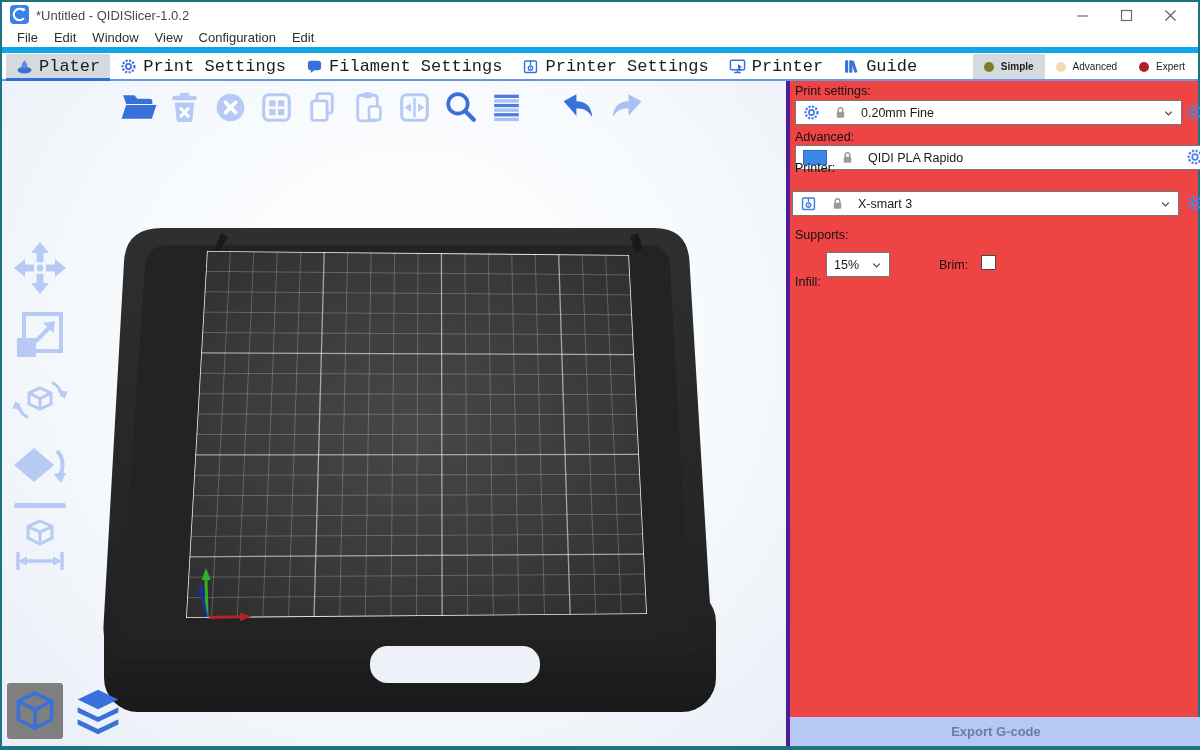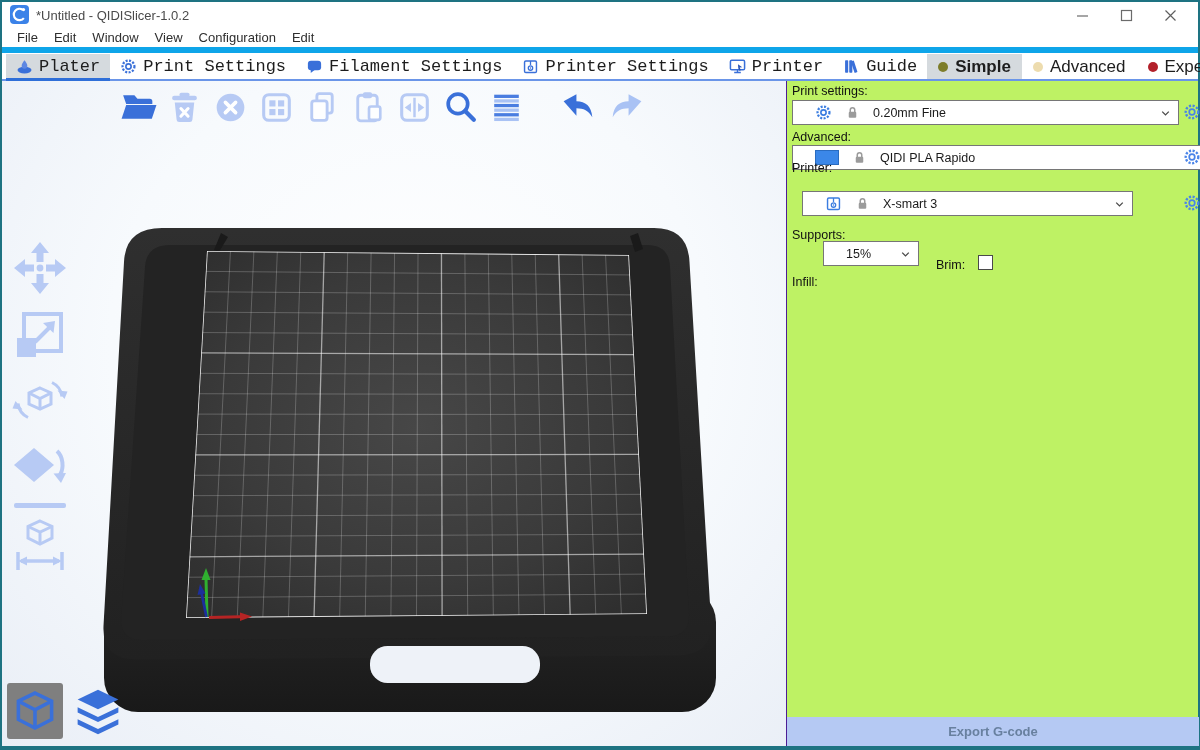--- a/index.html
+++ b/index.html
@@ -16,21 +16,21 @@
   
   .menubar{position:absolute;left:0;top:26px;width:1196px;height:25px;display:flex;align-items:center;padding-left:7px;box-sizing:border-box;border-bottom:6px solid #0ea5e9;background:#fff;}
   .menu-item{font-size:13px;color:#2e2e2e;padding:0 8px;line-height:25px;}
 
   
   .tabbar{position:absolute;left:0;top:52px;width:1196px;height:27px;box-sizing:border-box;display:flex;align-items:stretch;padding-left:4px;border-bottom:2px solid #6a95e8;background:#fff;}
   .tab{display:flex;align-items:center;gap:6px;padding:0 10px;font-size:17px;color:#1d1d1d;position:relative;white-space:nowrap;font-family:Liberation Mono, monospace;}
   .tab.selected{background:#d5dade;}
   .tab.selected::after{content:"";position:absolute;left:0;right:0;bottom:-2px;height:3px;background:#2f6fd8;}
   .modes{margin-left:auto;display:flex;align-items:stretch;padding-right:2px;}
-  .mode{display:flex;align-items:center;gap:7px;padding:0 11px;font-size:17px;color:#1d1d1d;white-space:nowrap;}
+  .mode{display:flex;align-items:center;gap:7px;padding:0 11px;font-size:10px;color:#1d1d1d;white-space:nowrap;}
   .mode.selected{background:#d5dade;font-weight:bold;}
   .dot{width:10px;height:10px;border-radius:50%;}
   .dot-simple{background:#7d7d2a;}
   .dot-advanced{background:#eddcae;}
   .dot-expert{background:#b2202a;}
 
   
   .main{position:absolute;left:0;top:79px;width:1196px;height:665px;}
   .viewport{position:absolute;left:0;top:0;width:784px;height:665px;background:radial-gradient(ellipse at 52% 40%, #ffffff 0%, #f7fafd 52%, #e9eef6 100%);}
   .bed-svg{position:absolute;left:0;top:0;}
@@ -44,23 +44,23 @@
   .toolbar-left{position:absolute;left:7px;top:158px;width:62px;display:flex;flex-direction:column;align-items:center;gap:8px;}
   .lt-icon{width:58px;height:58px;}
   .tb-divider{width:52px;height:5px;background:#b7caf4;border-radius:2px;}
 
   
   .view-switch{position:absolute;left:5px;bottom:7px;display:flex;gap:7px;}
   .vs-btn{width:56px;height:56px;display:flex;align-items:center;justify-content:center;border-radius:3px;}
   .vs-btn.active{background:#7f7f7f;}
 
   
-  .sidepanel{position:absolute;left:784px;top:0;width:412px;height:665px;background:#bef264;border-left:1px solid #4c1d95;box-sizing:border-box;}
+  .sidepanel{position:absolute;left:784px;top:0;width:412px;height:665px;background:#ef4444;border-left:4px solid #4c1d95;box-sizing:border-box;}
   .sp-label{position:absolute;left:5px;font-size:12.5px;color:#111;white-space:nowrap;}
-  .dropdown{position:absolute;box-sizing:border-box;border:1px solid #767676;background:#fff;height:25px;display:flex;align-items:center;gap:13px;padding:0 22px 0 22px;font-size:12.5px;color:#1a1a1a;}
+  .dropdown{position:absolute;box-sizing:border-box;border:1px solid #767676;background:#fff;height:25px;display:flex;align-items:center;gap:13px;padding:0 22px 0 7px;font-size:12.5px;color:#1a1a1a;}
   .dropdown .chev{position:absolute;right:5px;top:5px;width:15px;height:15px;}
   .swatch{width:24px;height:15px;background:#3b87e8;border:1px solid #2a6cc0;box-sizing:border-box;}
   .gear-btn{position:absolute;width:18px;height:18px;color:#4a84e8;}
   .icon-gear-dd{width:17px;height:17px;color:#3b7de0;flex:0 0 auto;}
   .icon-lock{width:15px;height:15px;flex:0 0 auto;}
   .icon-printer-dd{width:17px;height:17px;color:#3b7de0;flex:0 0 auto;}
   .checkbox{position:absolute;width:15px;height:15px;border:1px solid #4a4a4a;background:#fff;box-sizing:border-box;}
   .export-btn{position:absolute;left:0;top:636px;width:412px;height:29px;background:#b5c9f3;color:#68809f;font-weight:bold;font-size:13px;display:flex;align-items:center;justify-content:center;border:none;}
 
   .tab-ico{width:17px;height:17px;flex:0 0 auto;}
@@ -425,40 +425,40 @@
         <span>QIDI PLA Rapido</span>
         <svg class="chev" viewBox="0 0 16 16">
             <use href="#sym-chev"></use>
           </svg>
       </div>
       <svg class="gear-btn" style="left:396px;top:67px" viewBox="0 0 20 20">
           <use href="#sym-gear"></use>
         </svg>
 
       <div class="sp-label" style="top:80px">Printer:</div>
-      <div class="dropdown" style="left:15px;top:110px;width:331px">
+      <div class="dropdown" style="left:2px;top:110px;width:387px">
         <svg class="icon-printer-dd" viewBox="0 0 20 20">
             <use href="#sym-printer"></use>
           </svg>
         <svg class="icon-lock" viewBox="0 0 20 20">
             <use href="#sym-lock"></use>
           </svg>
         <span>X-smart 3</span>
         <svg class="chev" viewBox="0 0 16 16">
             <use href="#sym-chev"></use>
           </svg>
       </div>
       <svg class="gear-btn" style="left:396px;top:113px" viewBox="0 0 20 20">
           <use href="#sym-gear"></use>
         </svg>
 
       <div class="sp-label" style="top:147px">Supports:</div>
 
       <div class="sp-label" style="top:194px">Infill:</div>
-      <div class="dropdown" style="left:36px;top:160px;width:96px">
+      <div class="dropdown" style="left:36px;top:171px;width:64px">
         <span>15%</span>
         <svg class="chev" viewBox="0 0 16 16">
             <use href="#sym-chev"></use>
           </svg>
       </div>
       <div class="sp-label" style="left:149px;top:177px">Brim:</div>
       <span class="checkbox" style="left:191px;top:174px"></span>
 
       <button class="export-btn">Export G-code</button>
     </div>

